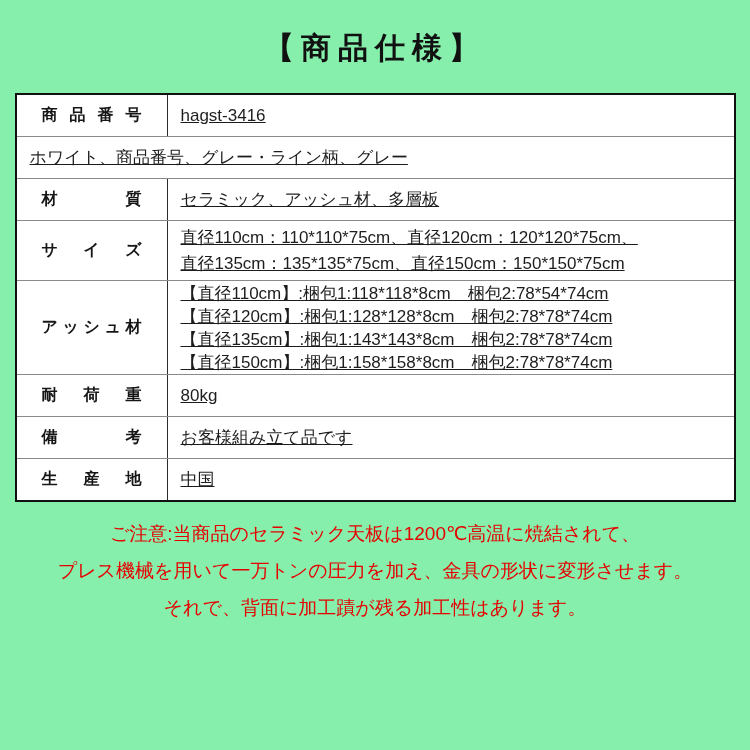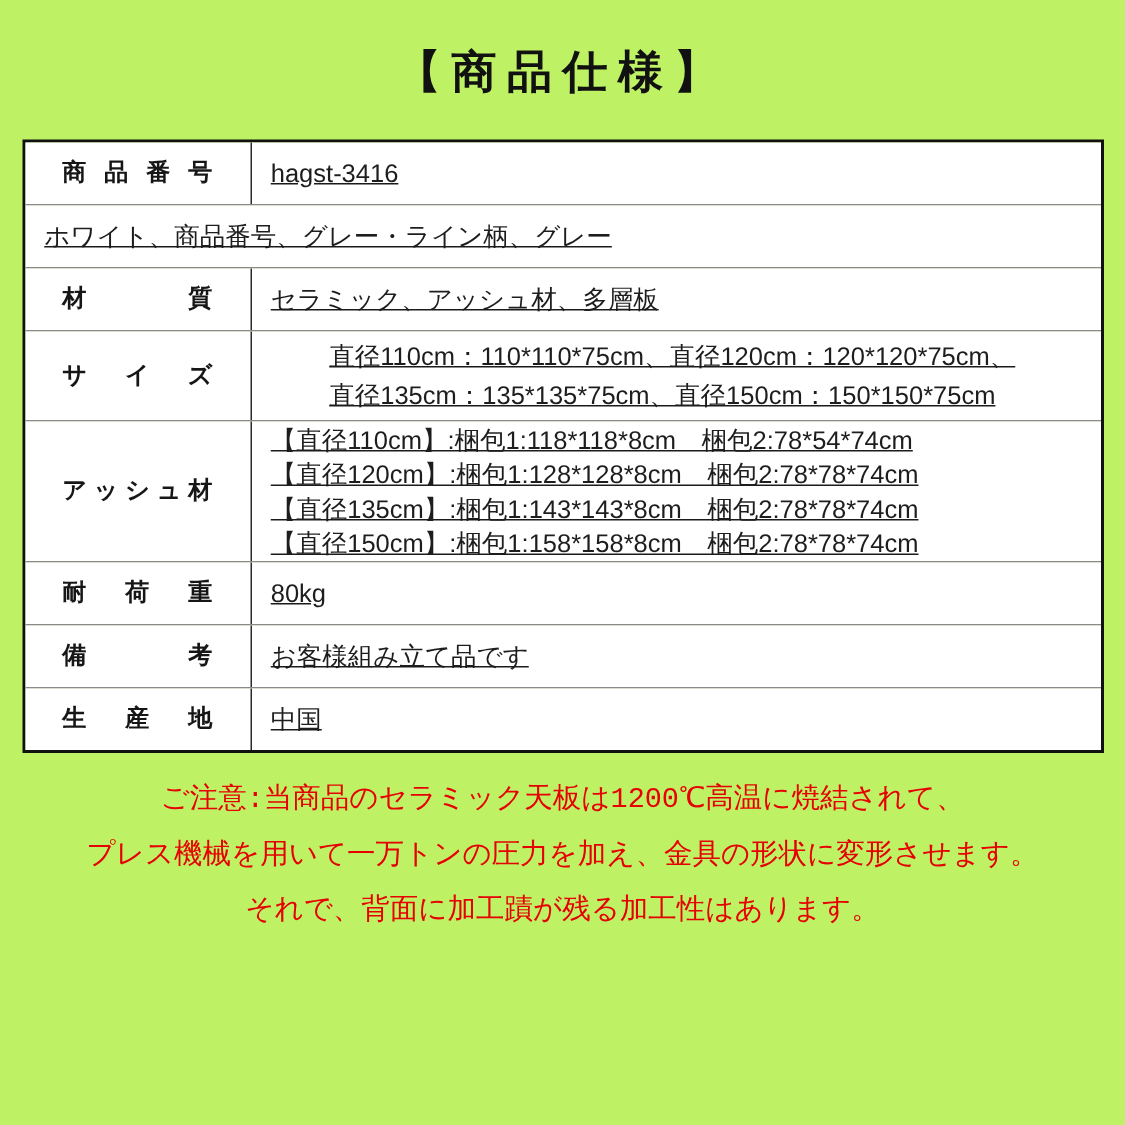--- a/index.html
+++ b/index.html
@@ -1,20 +1,20 @@
 <!DOCTYPE html>
 <html><head>
 <meta charset="utf-8">
 <style>
   html, body { margin: 0; padding: 0; background: #ffffff; }
   .page {
     position: relative;
     width: 750px;
     height: 750px;
-    background: #bef264;
+    background: #86efac;
     overflow: hidden;
     font-family: "Liberation Sans", "DejaVu Sans", sans-serif;
     color: #1b1b1b;
   }
   .title {
     margin: 28px 0 0 0;
     text-align: center;
     font-size: 30px;
     font-weight: bold;
     letter-spacing: 7px;
@@ -26,21 +26,21 @@
     border: 2px solid #111111;
   }
   .row {
     display: flex;
     align-items: stretch;
     border-bottom: 1px solid #8a8a8a;
     background: #ffffff;
   }
   .row:last-child { border-bottom: none; }
   .h-s { height: 41px; }
-  .h-m { height: 59px; gap: 39px; }
+  .h-m { height: 59px; }
   .h-l { height: 93px; }
   .cell-label {
     flex: 0 0 150px;
     border-right: 1px solid #2b2b2b;
     display: flex;
     align-items: center;
     justify-content: center;
   }
   .jlabel {
     display: inline-block;
@@ -68,21 +68,21 @@
   }
   .h-s .vline { line-height: 20px; }
   .h-m .vline { line-height: 26px; }
   .notice {
     margin-top: 13px;
     text-align: center;
     font-size: 19px;
     line-height: 37px;
     color: #e60000;
   }
-  .notice p { margin: 0; font-family: Liberation Mono, monospace; }
+  .notice p { margin: 0; }
 </style>
 </head>
 <body>
 
 <div class="page">
 
   <h1 class="title">【商品仕様】</h1>
 
   <div class="spec-table">
 

